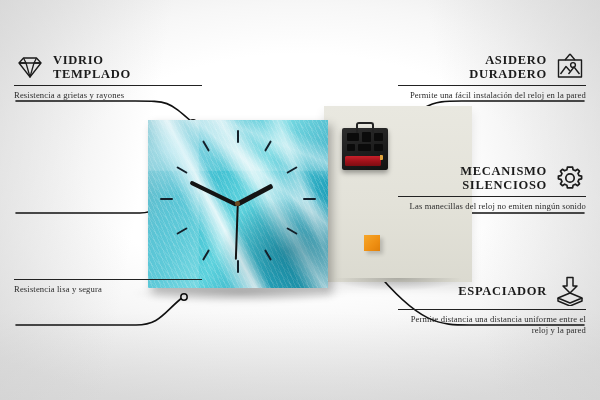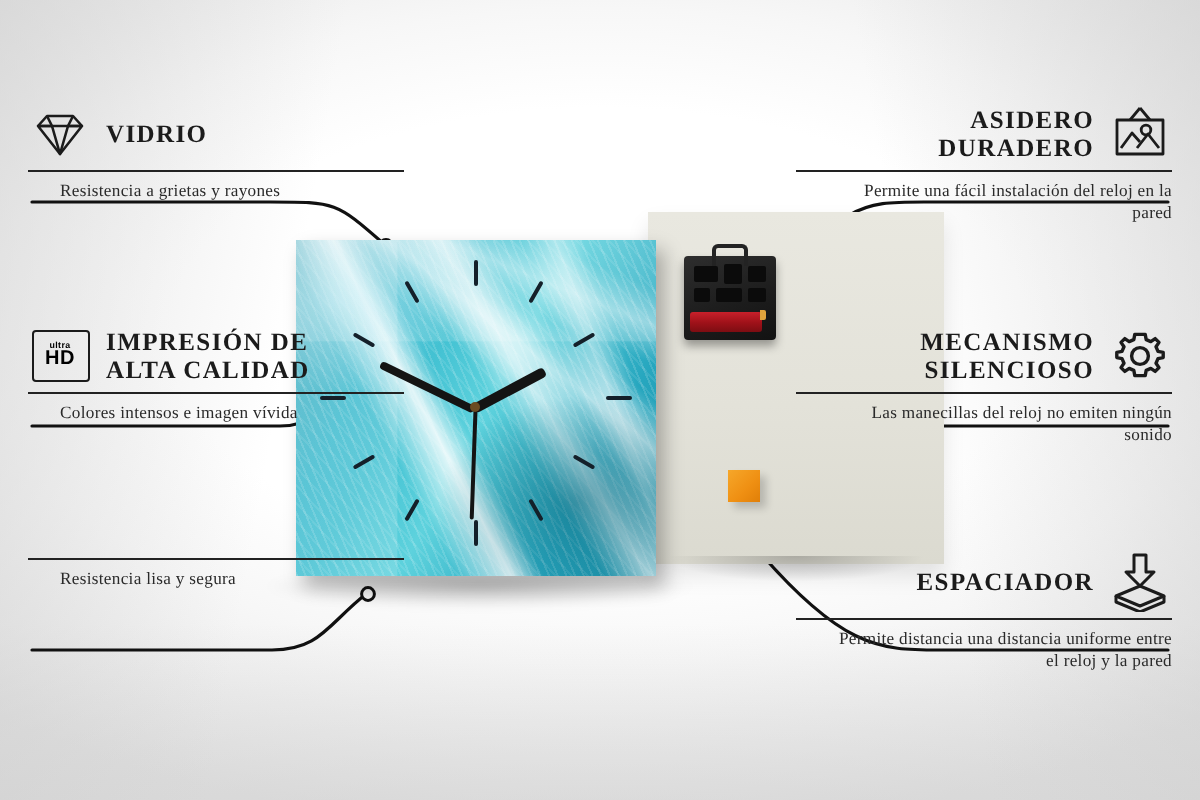--- a/index.html
+++ b/index.html
@@ -35,21 +35,21 @@
     font-family:"Liberation Serif", serif;
     font-size:12.5px;line-height:14px;font-weight:bold;
     letter-spacing:.7px;color:#1b1b1b;text-transform:uppercase;
     flex:1;
   }
   .feature.left .ftitle{text-align:left;}
   .feature.right .ftitle{text-align:right;}
   .rule{height:1px;background:#222;margin:3px 0 4px 0;width:100%;}
   .fdesc{
     font-family:"Liberation Serif", serif;
-    font-size:8.6px;line-height:10.6px;color:#2a2a2a;letter-spacing:.15px;margin-left:16px;
+    font-size:8.6px;line-height:10.6px;color:#2a2a2a;letter-spacing:.15px;
   }
   .feature.right .fdesc{text-align:right;}
 
   
   #f-vidrio{left:14px;top:52px;}
   #f-impresion{left:14px;top:163px;}
   #f-bordes{left:14px;top:276px;}
   #f-asidero{left:398px;top:52px;}
   #f-mecanismo{left:398px;top:163px;}
   #f-espaciador{left:398px;top:276px;}
@@ -260,42 +260,27 @@
         <svg width="30" height="24" viewBox="0 0 30 24">
           <g fill="none" stroke="#1b1b1b" stroke-width="1.3" stroke-linejoin="round">
             <path d="M4,8 L26,8 L15,22 Z"></path>
             <path d="M4,8 L8.5,3 L21.5,3 L26,8"></path>
             <path d="M8.5,3 L11,8 L15,22 L19,8 L21.5,3"></path>
             <path d="M4,8 L11,8 M19,8 L26,8"></path>
           </g>
         </svg>
       </span>
       <span class="ftitle">
-        <span>VIDRIO</span><br>
+        <span>VIDRIO</span><br><span>TEMPLADO</span>
       </span>
     </div>
     <div class="rule"></div>
     <div class="fdesc">Resistencia a grietas y rayones</div>
   </div>
 
-  <div class="feature left" id="f-impresion">
-    <div class="head">
-      <span class="ficon">
-        <span class="hdbox">
-          <span class="u">ultra</span>
-          <span class="h">HD</span>
-        </span>
-      </span>
-      <span class="ftitle">
-        <span>IMPRESIÓN DE</span><br><span>ALTA CALIDAD</span>
-      </span>
-    </div>
-    <div class="rule"></div>
-    <div class="fdesc">Colores intensos e imagen vívida</div>
-  </div>
 
   <div class="feature left" id="f-bordes">
     <div class="rule"></div>
     <div class="fdesc">Resistencia lisa y segura</div>
   </div>
 
   <div class="feature right" id="f-mecanismo">
     <div class="head">
       <span class="ficon">
         <svg width="28" height="28" viewBox="0 0 28 28">

